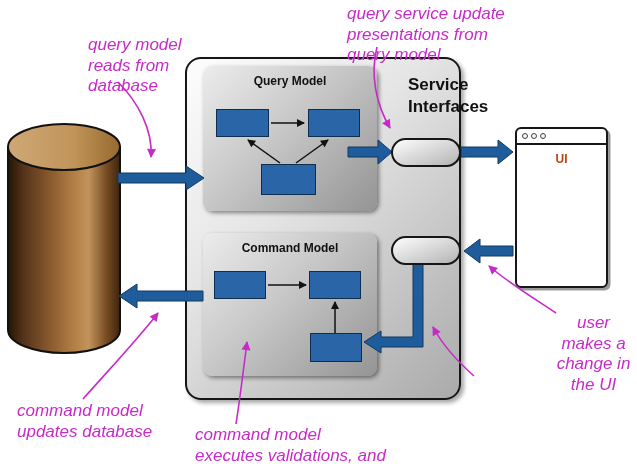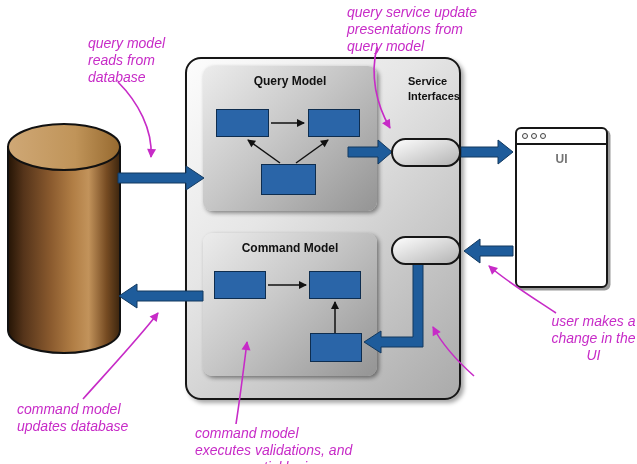--- a/index.html
+++ b/index.html
@@ -31,40 +31,40 @@
     position:absolute;left:0;top:8px;width:100%;text-align:center;
     font-weight:bold;font-size:12px;color:#111;
   }
   
   .brect{
     background:#2A65A8;border:1.5px solid #0E2D4F;z-index:3;
   }
   
   .svc-label{
     left:408px;top:74px;width:60px;
-    font-weight:bold;font-size:11px;line-height:1.32;color:#111;
+    font-weight:bold;font-size:17px;line-height:1.32;color:#111;
     white-space:pre-line;z-index:7;
   }
   
   .ui-window{
     left:515px;top:127px;width:93px;height:161px;
     background:#fff;border:2px solid #161616;border-radius:6px;
     box-shadow:2.5px 2.5px 0 rgba(0,0,0,.4);
     z-index:2;
   }
   .ui-titlebar{
     height:16px;border-bottom:2px solid #161616;
     display:flex;align-items:center;padding-left:5px;gap:3px;
   }
   .dot{width:6px;height:6px;border:1px solid #444;border-radius:50%;background:#f4f4f4;}
-  .ui-label{margin-top:7px;text-align:center;font-weight:bold;font-size:12px;color:#737373;}
+  .ui-label{margin-top:7px;text-align:center;font-weight:bold;font-size:12px;color:#c2410c;}
 
   
   .annot{
-    color:#C72BC7;font-style:italic;font-size:14px;line-height:1.22;
+    color:#C72BC7;font-style:italic;font-size:17px;line-height:1.22;
     white-space:pre-line;z-index:10;
   }
   
   .overlay{position:absolute;left:0;top:0;z-index:6;pointer-events:none;}
 </style>
 </head>
 <body>
 
 <div class="stage">
 

